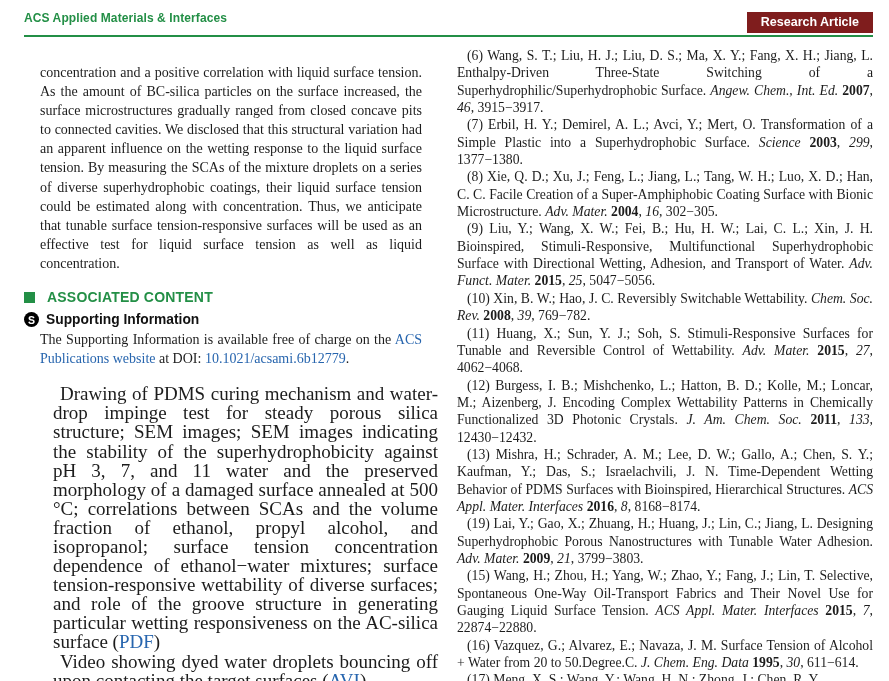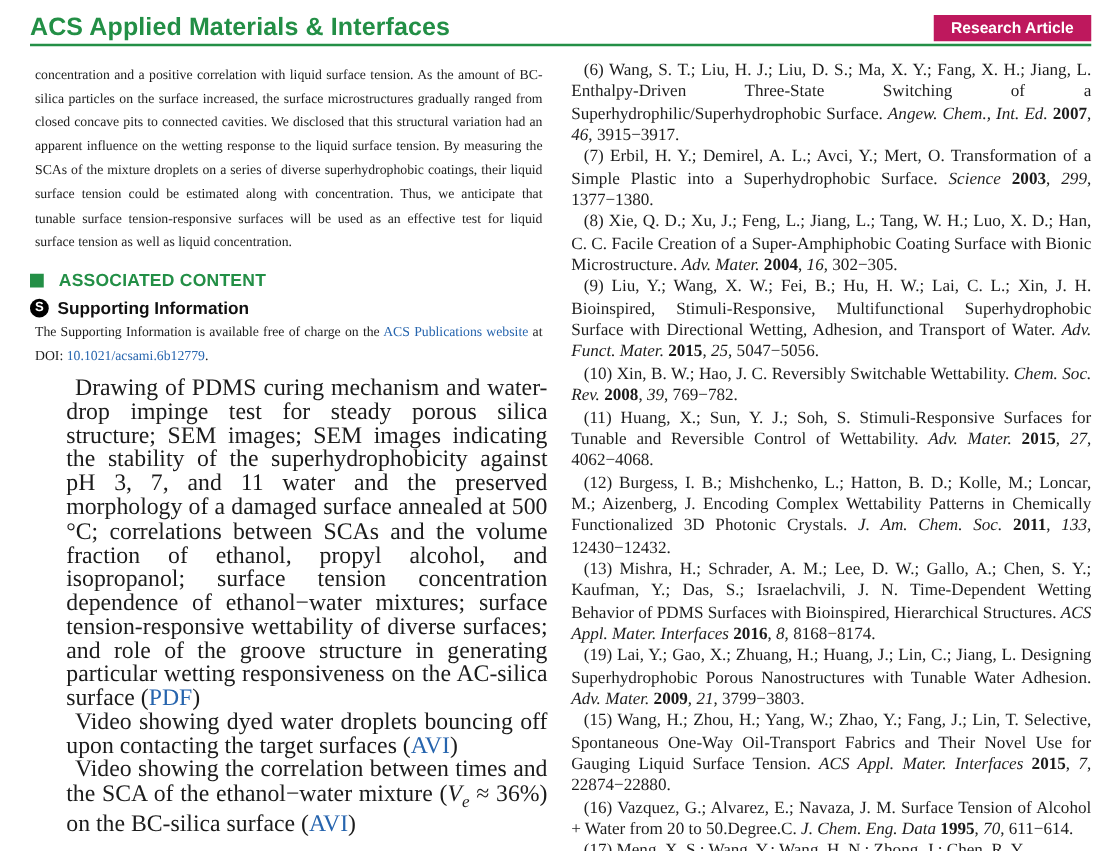--- a/index.html
+++ b/index.html
@@ -1,30 +1,30 @@
 <!DOCTYPE html>
 <html><head>
 <meta charset="utf-8">
 <style>
   html,body{margin:0;padding:0;background:#ffffff;}
   .page{position:relative;width:889px;height:681px;overflow:hidden;background:#ffffff;
         color:#1c1c1c;font-family:"Liberation Serif", serif;}
   
   .journal-title{position:absolute;left:24px;top:11px;
-        font-family:"Liberation Sans", sans-serif;font-weight:bold;font-size:20px;
+        font-family:"Liberation Sans", sans-serif;font-weight:bold;font-size:12px;
         color:#238f46;letter-spacing:0.1px;}
-  .badge{position:absolute;right:16px;top:12px;background:#be185d;color:#ffffff;
+  .badge{position:absolute;right:16px;top:12px;background:#7f1d1d;color:#ffffff;
         font-family:"Liberation Sans", sans-serif;font-weight:bold;font-size:12.5px;
         padding:3px 14px 4px 14px;}
   .header-rule{position:absolute;left:24px;right:16px;top:35px;height:2px;background:#238f46;}
   
   .columns{position:absolute;left:24px;top:47px;width:849px;display:flex;gap:19px;}
   .col-left{width:414px;}
   .col-right{flex:1;}
-  .body-text{font-size:11px;line-height:19.1px;text-align:justify;margin:4px;}
+  .body-text{font-size:14px;line-height:19.1px;text-align:justify;margin:16px;}
   
   .assoc-row{display:flex;align-items:flex-start;margin-top:12px;}
   .bullet-square{width:11px;height:11px;background:#238f46;margin:3px 12px 0 0;flex:none;}
   .assoc-heading{font-family:"Liberation Sans", sans-serif;font-weight:bold;
         font-size:14px;color:#238f46;letter-spacing:0.2px;}
   
   .si-head-row{display:flex;align-items:center;margin-top:7px;}
   .s-icon{width:15px;height:15px;border-radius:50%;background:#000000;color:#ffffff;
         font-family:"Liberation Sans", sans-serif;font-weight:bold;font-size:10.5px;
         display:flex;align-items:center;justify-content:center;margin-right:7px;flex:none;}
@@ -80,18 +80,18 @@
       <p class="reference"><span>(6) Wang, S. T.; Liu, H. J.; Liu, D. S.; Ma, X. Y.; Fang, X. H.; Jiang, L. Enthalpy-Driven Three-State Switching of a Superhydrophilic/Superhydrophobic Surface. </span><span class="run-i">Angew. Chem., Int. Ed.</span><span> </span><span class="run-b">2007</span><span>, </span><span class="run-i">46</span><span>, 3915−3917.</span></p>
       <p class="reference"><span>(7) Erbil, H. Y.; Demirel, A. L.; Avci, Y.; Mert, O. Transformation of a Simple Plastic into a Superhydrophobic Surface. </span><span class="run-i">Science</span><span> </span><span class="run-b">2003</span><span>, </span><span class="run-i">299</span><span>, 1377−1380.</span></p>
       <p class="reference"><span>(8) Xie, Q. D.; Xu, J.; Feng, L.; Jiang, L.; Tang, W. H.; Luo, X. D.; Han, C. C. Facile Creation of a Super-Amphiphobic Coating Surface with Bionic Microstructure. </span><span class="run-i">Adv. Mater.</span><span> </span><span class="run-b">2004</span><span>, </span><span class="run-i">16</span><span>, 302−305.</span></p>
       <p class="reference"><span>(9) Liu, Y.; Wang, X. W.; Fei, B.; Hu, H. W.; Lai, C. L.; Xin, J. H. Bioinspired, Stimuli-Responsive, Multifunctional Superhydrophobic Surface with Directional Wetting, Adhesion, and Transport of Water. </span><span class="run-i">Adv. Funct. Mater.</span><span> </span><span class="run-b">2015</span><span>, </span><span class="run-i">25</span><span>, 5047−5056.</span></p>
       <p class="reference"><span>(10) Xin, B. W.; Hao, J. C. Reversibly Switchable Wettability. </span><span class="run-i">Chem. Soc. Rev.</span><span> </span><span class="run-b">2008</span><span>, </span><span class="run-i">39</span><span>, 769−782.</span></p>
       <p class="reference"><span>(11) Huang, X.; Sun, Y. J.; Soh, S. Stimuli-Responsive Surfaces for Tunable and Reversible Control of Wettability. </span><span class="run-i">Adv. Mater.</span><span> </span><span class="run-b">2015</span><span>, </span><span class="run-i">27</span><span>, 4062−4068.</span></p>
       <p class="reference"><span>(12) Burgess, I. B.; Mishchenko, L.; Hatton, B. D.; Kolle, M.; Loncar, M.; Aizenberg, J. Encoding Complex Wettability Patterns in Chemically Functionalized 3D Photonic Crystals. </span><span class="run-i">J. Am. Chem. Soc.</span><span> </span><span class="run-b">2011</span><span>, </span><span class="run-i">133</span><span>, 12430−12432.</span></p>
       <p class="reference"><span>(13) Mishra, H.; Schrader, A. M.; Lee, D. W.; Gallo, A.; Chen, S. Y.; Kaufman, Y.; Das, S.; Israelachvili, J. N. Time-Dependent Wetting Behavior of PDMS Surfaces with Bioinspired, Hierarchical Structures. </span><span class="run-i">ACS Appl. Mater. Interfaces</span><span> </span><span class="run-b">2016</span><span>, </span><span class="run-i">8</span><span>, 8168−8174.</span></p>
       <p class="reference"><span>(19) Lai, Y.; Gao, X.; Zhuang, H.; Huang, J.; Lin, C.; Jiang, L. Designing Superhydrophobic Porous Nanostructures with Tunable Water Adhesion. </span><span class="run-i">Adv. Mater.</span><span> </span><span class="run-b">2009</span><span>, </span><span class="run-i">21</span><span>, 3799−3803.</span></p>
       <p class="reference"><span>(15) Wang, H.; Zhou, H.; Yang, W.; Zhao, Y.; Fang, J.; Lin, T. Selective, Spontaneous One-Way Oil-Transport Fabrics and Their Novel Use for Gauging Liquid Surface Tension. </span><span class="run-i">ACS Appl. Mater. Interfaces</span><span> </span><span class="run-b">2015</span><span>, </span><span class="run-i">7</span><span>, 22874−22880.</span></p>
-      <p class="reference"><span>(16) Vazquez, G.; Alvarez, E.; Navaza, J. M. Surface Tension of Alcohol + Water from 20 to 50.Degree.C. </span><span class="run-i">J. Chem. Eng. Data</span><span> </span><span class="run-b">1995</span><span>, </span><span class="run-i">70</span><span>, 611−614.</span></p>
+      <p class="reference"><span>(16) Vazquez, G.; Alvarez, E.; Navaza, J. M. Surface Tension of Alcohol + Water from 20 to 50.Degree.C. </span><span class="run-i">J. Chem. Eng. Data</span><span> </span><span class="run-b">1995</span><span>, </span><span class="run-i">30</span><span>, 611−614.</span></p>
       <p class="reference"><span>(17) Meng, X. S.; Wang, Y.; Wang, H. N.; Zhong, J.; Chen, R. Y.</span></p>
     </div>
 
   </div>
 </div>
 
 </body></html>

